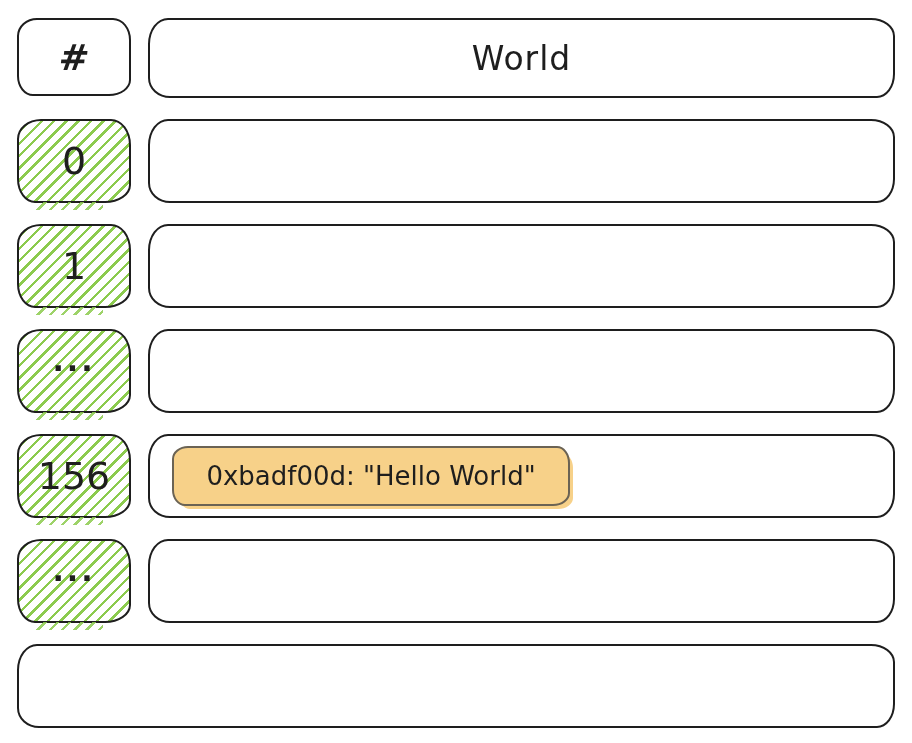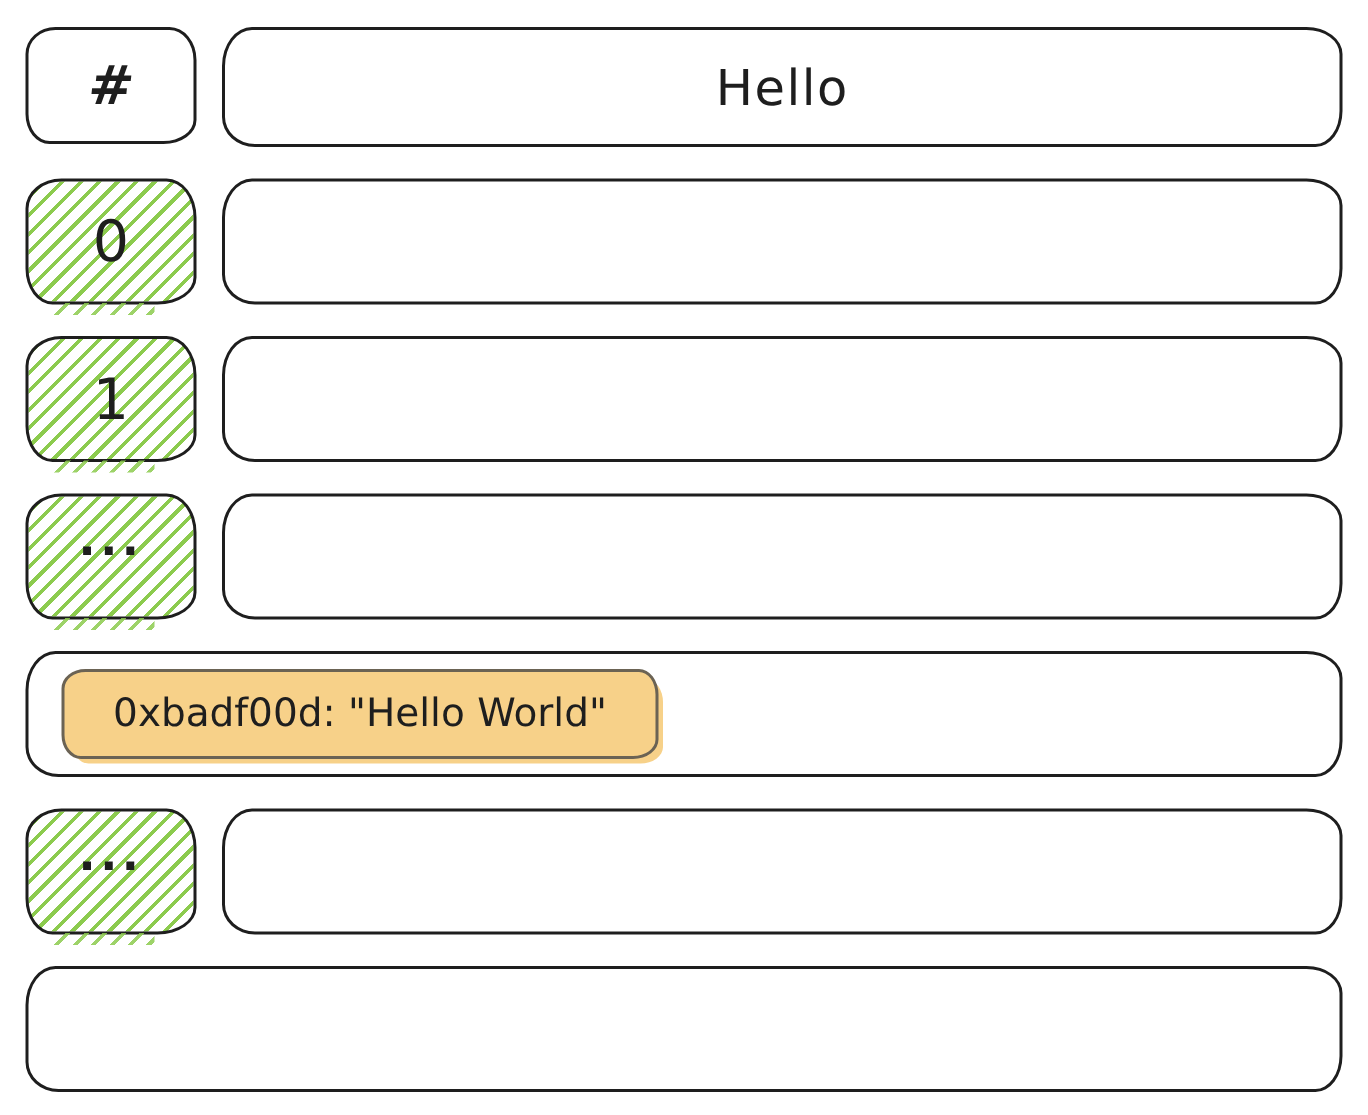--- a/index.html
+++ b/index.html
@@ -72,21 +72,21 @@
 </head>
 <body>
 
 <div class="canvas">
 
   <div class="row header-row">
     <div class="idx-box">
       <span class="hash-label">#</span>
     </div>
     <div class="val-box">
-      <span class="values-label">Hello</span>
+      <span class="values-label">World</span>
     </div>
   </div>
 
   <div class="row">
     <div class="idx-box hatch">
       <span class="idx-label">0</span>
     </div>
     <div class="val-box"></div>
   </div>
 
@@ -98,20 +98,23 @@
   </div>
 
   <div class="row">
     <div class="idx-box hatch idx-ellipsis">
       <span class="idx-label">...</span>
     </div>
     <div class="val-box"></div>
   </div>
 
   <div class="row">
+    <div class="idx-box hatch">
+      <span class="idx-label">156</span>
+    </div>
     <div class="val-box">
       <div class="badge">0xbadf00d: "Hello World"</div>
     </div>
   </div>
 
   <div class="row">
     <div class="idx-box hatch idx-ellipsis">
       <span class="idx-label">...</span>
     </div>
     <div class="val-box"></div>

